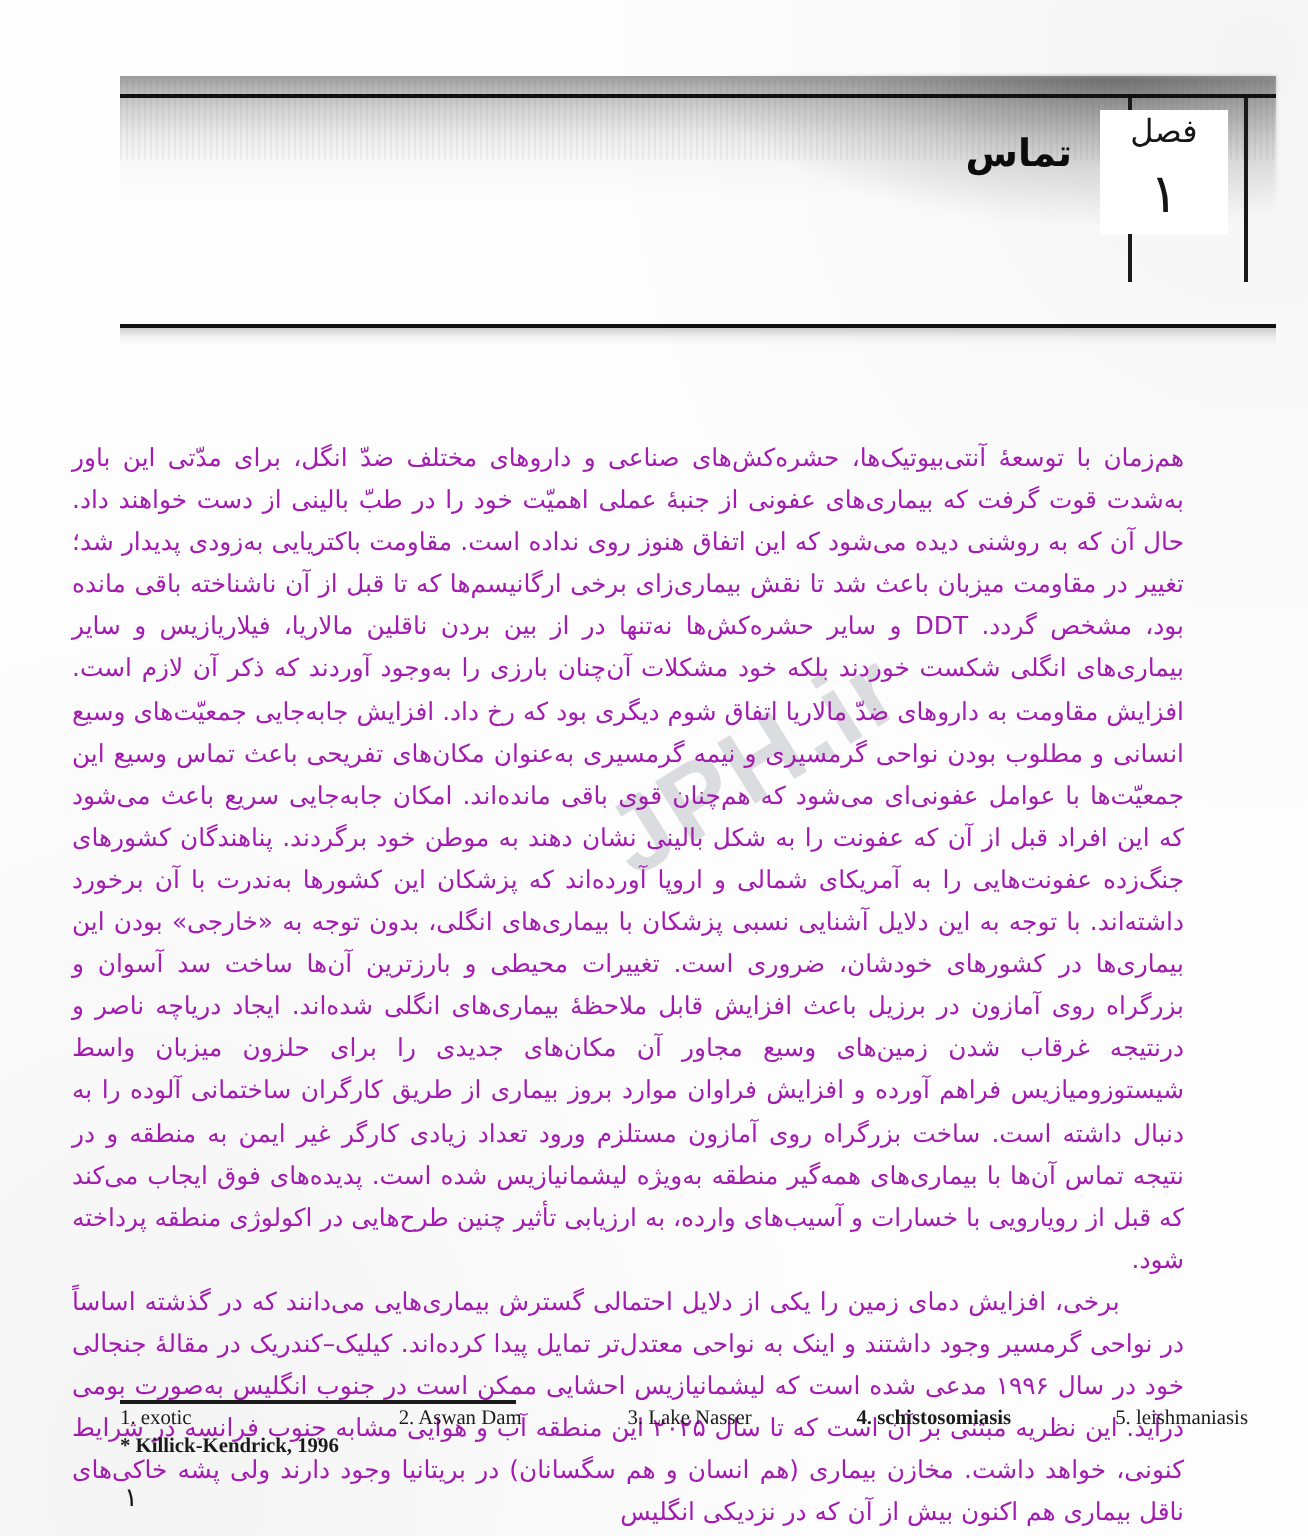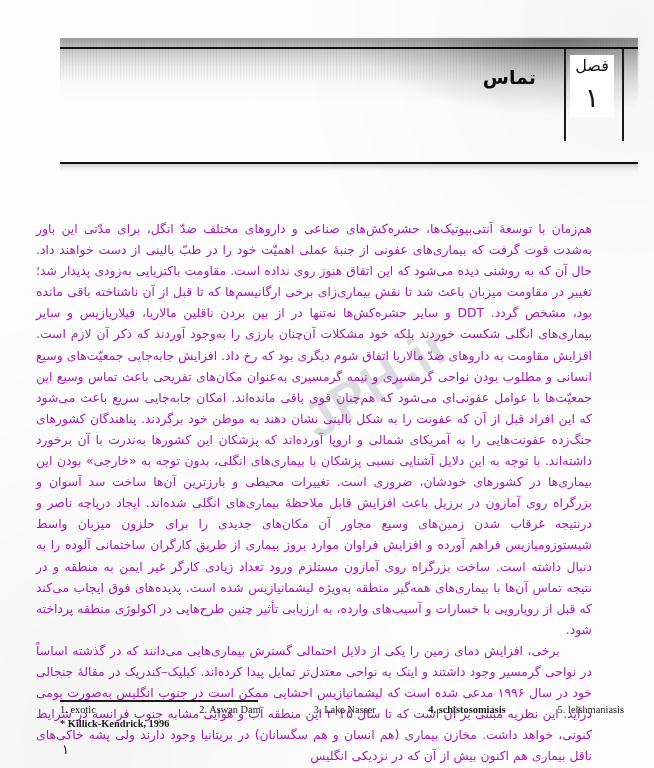--- a/index.html
+++ b/index.html
@@ -114,21 +114,21 @@
     width: 2px;
     background: #1a1a1a;
   }
   .chapter-badge .vrule.inner { right: 72px; }
   .chapter-badge .vrule.outer { right: 14px; }
 
   .chapter-badge-inner {
     position: absolute;
     right: 24px;
     top: 6px;
-    width: 44px;
+    width: 64px;
     text-align: center;
     background: #fff;
     padding: 2px 0 4px;
   }
   .chapter-word {
     font-size: 16px;
     line-height: 1.1;
     font-weight: 400;
     color: #151515;
     letter-spacing: .5px;

